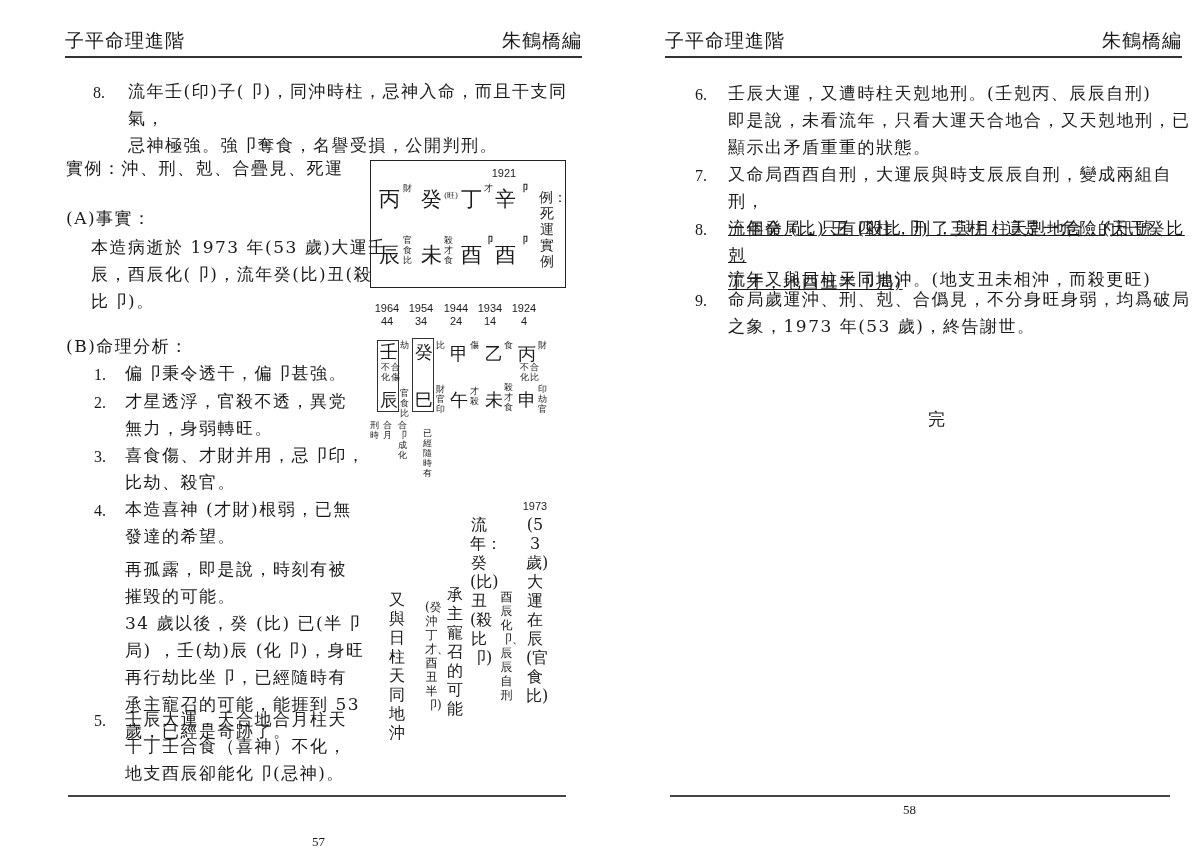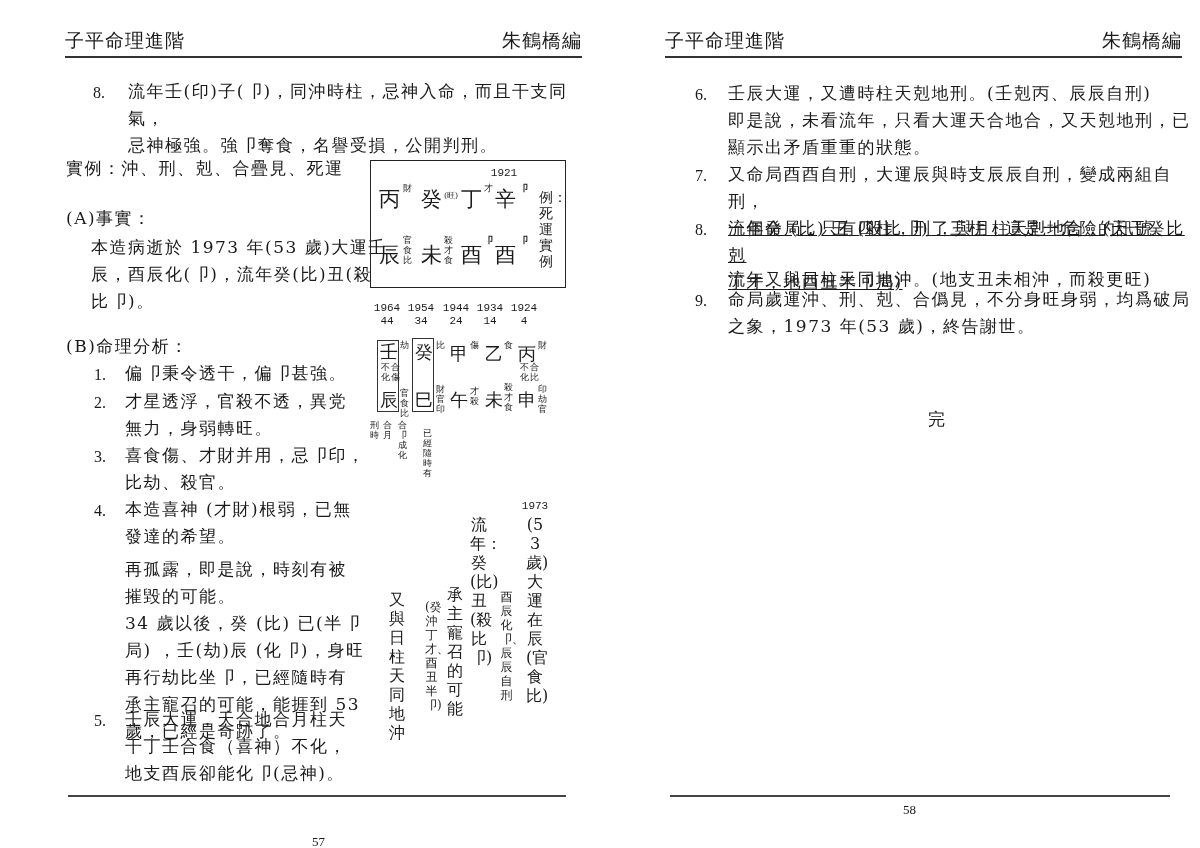--- a/index.html
+++ b/index.html
@@ -22,22 +22,22 @@
   #page-right .ft { left: 70px; width: 500px; }
   #page-right .pn { left: 303px; }
 
   .txt { position: absolute; font-size: 17px; line-height: 27px; letter-spacing: 1.5px; }
   .num { position: absolute; font-size: 16px; font-family: "Liberation Serif", serif; }
 
   
   #chart-box { position: absolute; left: 370px; top: 160px; width: 196px; height: 128px; border: 1.5px solid #222; }
   .g { position: absolute; font-size: 21px; }
   .s { position: absolute; font-size: 9px; line-height: 10px; width: 10px; word-break: break-all; }
-  .vt { position: absolute; font-size: 14px; line-height: 16px; width: 16px; word-break: break-all; text-align: left; }
-  .yr { position: absolute; font-size: 11px; font-family: Liberation Mono, monospace; text-align: center; width: 34px; line-height: 13px; }
+  .vt { position: absolute; font-size: 14px; line-height: 16px; width: 16px; word-break: break-all; text-align: center; }
+  .yr { position: absolute; font-size: 11px; font-family: Liberation Sans, sans-serif; text-align: center; width: 34px; line-height: 13px; }
   .smallbox { position: absolute; border: 1px solid #333; }
   .vcol { position: absolute; font-size: 16px; line-height: 19px; width: 18px; text-align: center; word-break: break-all; }
   .vcol.sm { font-size: 12px; line-height: 14px; width: 13px; }
 </style>
 </head>
 <body>
 
 <div class="page" id="page-left">
   <div class="hdr">
     <span class="t">子平命理進階</span>

